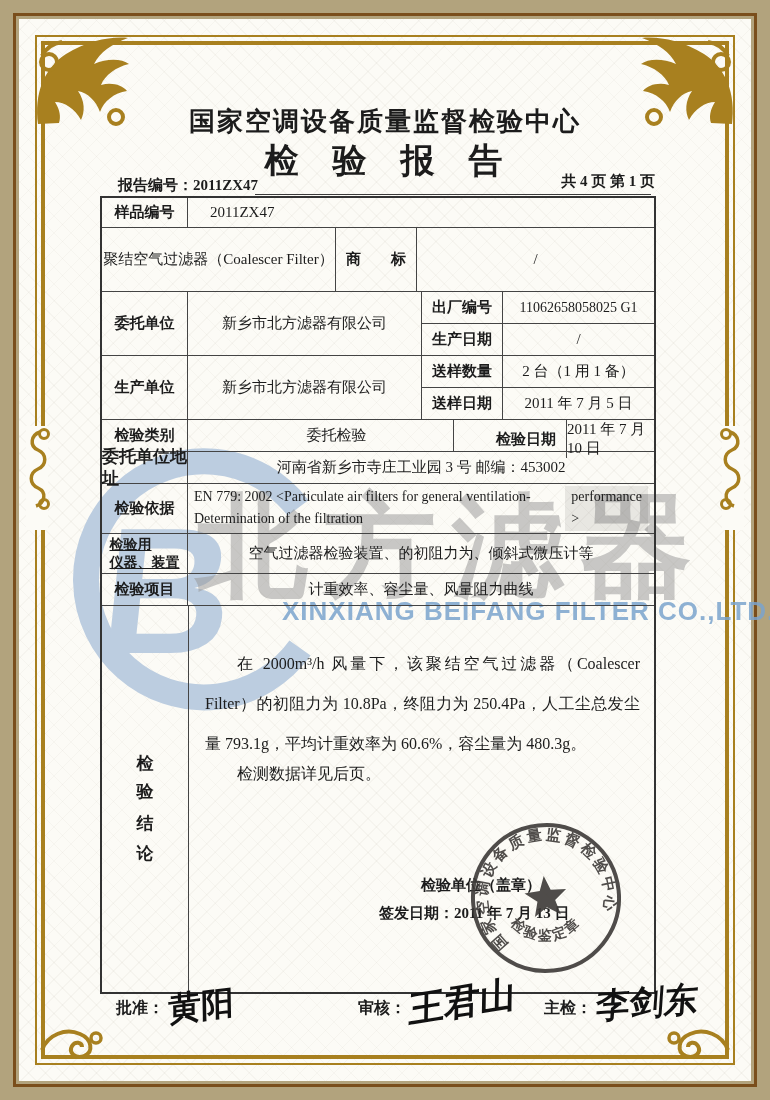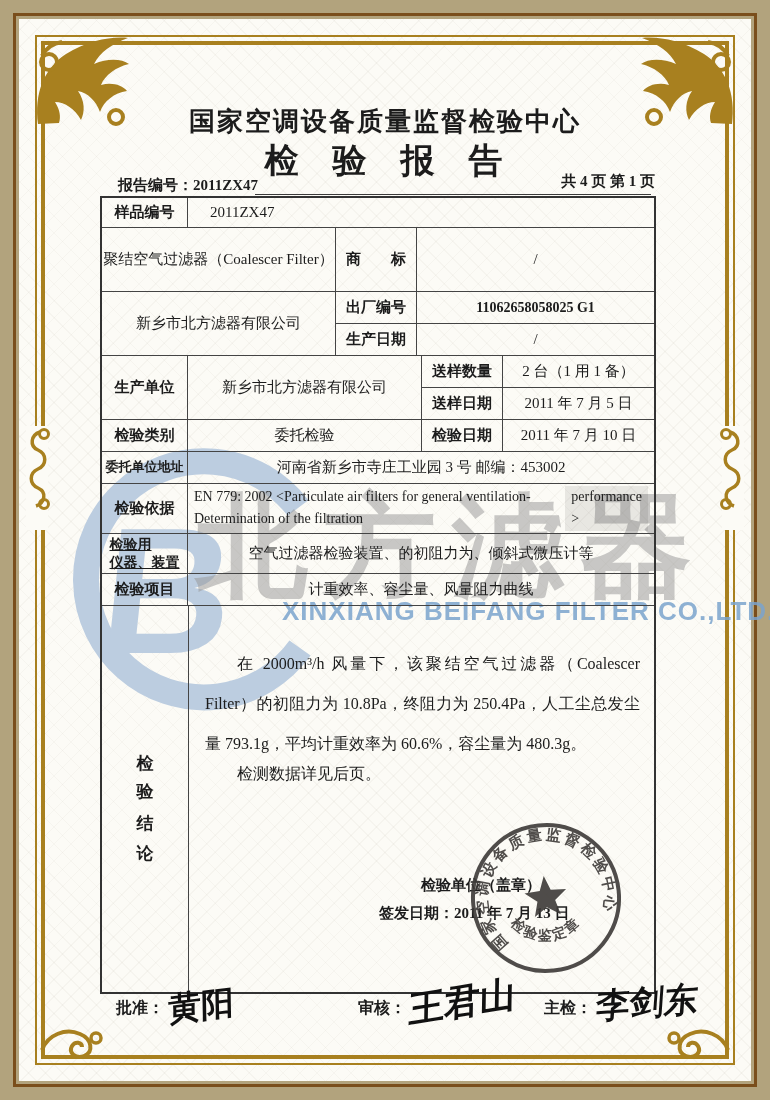--- a/index.html
+++ b/index.html
@@ -150,25 +150,26 @@
       <div class="cell dual">聚结空气过滤器（Coalescer Filter）</div>
       <div class="rgt">
         <div class="half">
           <div class="rlab">商　　标</div>
           <div class="rval">/</div>
         </div>
       </div>
     </div>
 
     <div class="trow" style="height:64px;">
+      <div class="cell lab">委托单位</div>
       <div class="cell dual">新乡市北方滤器有限公司</div>
       <div class="rgt">
         <div class="half first">
           <div class="rlab">出厂编号</div>
-          <div class="rval" style="font-size:14px;font-weight:bold;">11062658058025 G1</div>
+          <div class="rval" style="font-size:14px;">11062658058025 G1</div>
         </div>
         <div class="half">
           <div class="rlab">生产日期</div>
           <div class="rval">/</div>
         </div>
       </div>
     </div>
 
     <div class="trow" style="height:64px;">
       <div class="cell lab">生产单位</div>
@@ -178,33 +179,33 @@
           <div class="rlab">送样数量</div>
           <div class="rval">2 台（1 用 1 备）</div>
         </div>
         <div class="half">
           <div class="rlab">送样日期</div>
           <div class="rval">2011 年 7 月 5 日</div>
         </div>
       </div>
     </div>
 
-    <div class="trow" style="height:32px;">
+    <div class="trow" style="height:32px;gap:32px;">
       <div class="cell lab">检验类别</div>
       <div class="cell dual">委托检验</div>
       <div class="rgt">
         <div class="half">
           <div class="rlab">检验日期</div>
           <div class="rval">2011 年 7 月 10 日</div>
         </div>
       </div>
     </div>
 
     <div class="trow" style="height:32px;">
-      <div class="cell lab" style="font-size:13px;">委托单位地址</div>
+      <div class="cell lab" style="font-size:17px;">委托单位地址</div>
       <div class="cell val">河南省新乡市寺庄工业园 3 号  邮编：453002</div>
     </div>
 
     <div class="trow" style="height:50px;">
       <div class="cell lab">检验依据</div>
       <div class="basis-val">
         <span>EN 779: 2002 &lt;Particulate air filters for general ventilation-Determination of the filtration</span>
         <span class="basis-l2">performance &gt;</span>
       </div>
     </div>

